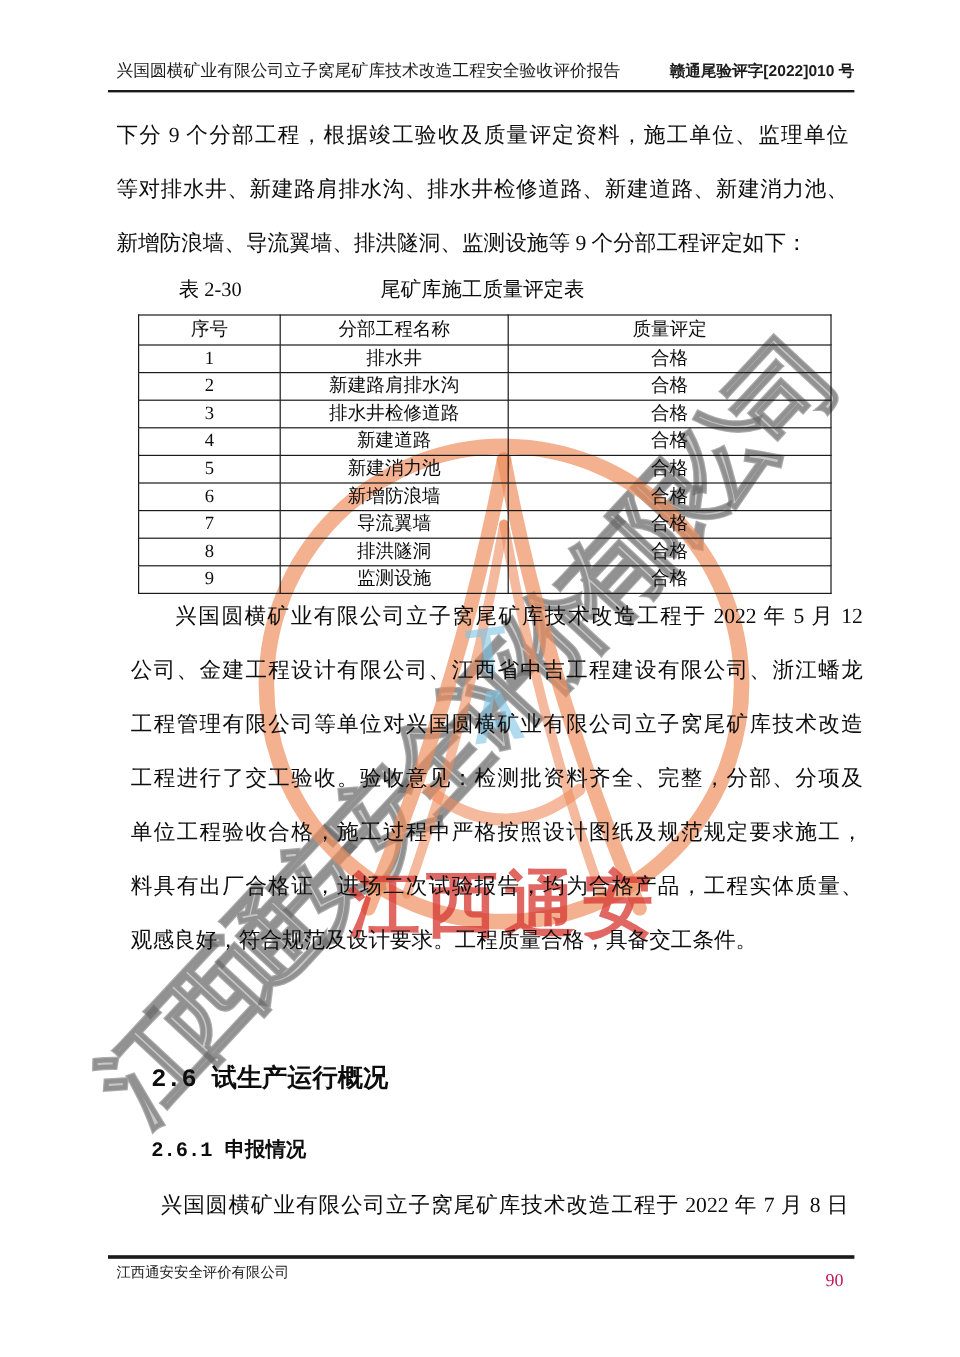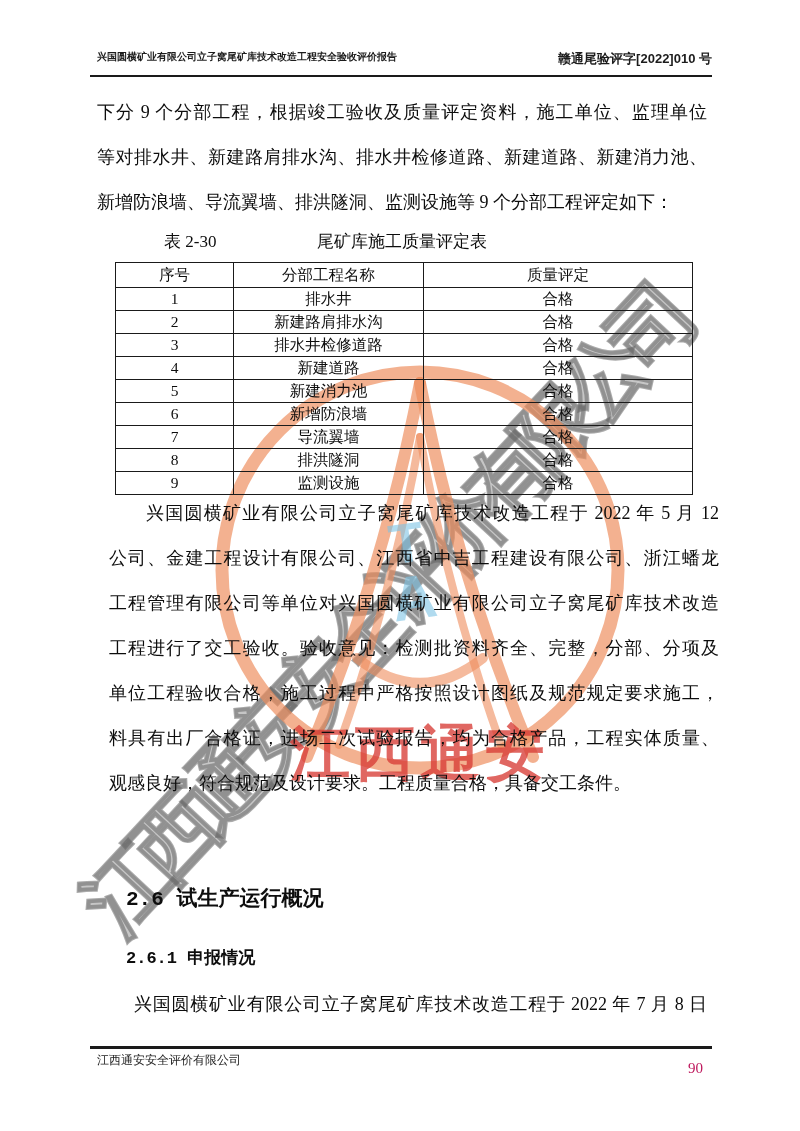--- a/index.html
+++ b/index.html
@@ -23,41 +23,41 @@
     color:rgba(125,195,228,0.6);line-height:0.95;
   }
   .wm-ta .t{font-size:56px;} .wm-ta .a{font-size:62px;}
   .wm-red{
     position:absolute;left:290px;top:724px;line-height:1;
     font-family:"Liberation Sans",sans-serif;font-weight:bold;
     font-size:60px;letter-spacing:5px;color:rgba(215,60,54,0.78);text-align:right;
   }
   
   .hdr-left{position:absolute;left:97px;top:50px;font-family:"Liberation Sans",sans-serif;
-    font-size:10px;font-weight:bold;color:#1c1c1c;}
+    font-size:14px;font-weight:normal;color:#1c1c1c;}
   .hdr-right{position:absolute;right:88px;top:50px;font-family:"Liberation Sans",sans-serif;
     font-size:13px;font-weight:bold;color:#1c1c1c;}
   .hdr-rule{position:absolute;left:90px;top:75px;width:622px;height:2px;background:#1a1a1a;}
   .ftr-rule{position:absolute;left:90px;top:1046px;width:622px;height:2.5px;background:#1a1a1a;}
   .ftr-left{position:absolute;left:97px;top:1052px;font-family:"Liberation Sans",sans-serif;
     font-size:12px;color:#1c1c1c;}
   .ftr-page{position:absolute;right:97px;top:1050px;font-size:15px;color:#be185d;margin-top:10px;}
   
   .para{position:absolute;left:97px;width:610px;font-size:18px;color:#0d0d0d;}
   .pline{height:45px;line-height:45px;text-align:justify;text-align-last:justify;overflow:hidden;}
   .pline.pl-last{text-align-last:left;}
   .indent-first .pline:first-child{text-indent:37px;}
   .p1{top:90px;} .p2{top:491px;margin-left:12px;} .p3{top:982px;}
   
   .h-sec{position:absolute;left:85px;font-family:Liberation Mono, monospace;font-weight:bold;color:#0d0d0d;margin-left:41px;}
   .h26{top:884px;font-size:21px;} .h261{top:946px;font-size:17px;}
   
   .caption{position:absolute;left:97px;top:228px;width:610px;height:28px;line-height:28px;
     text-align:center;font-size:17px;color:#0d0d0d;}
-  .cap-label{position:absolute;left:52px;top:0;margin-left:15px;}
+  .cap-label{position:absolute;left:52px;top:0;}
   .qtable{position:absolute;left:115px;top:262px;width:577px;border-collapse:collapse;
     table-layout:fixed;font-size:15.5px;color:#0d0d0d;}
   .qtable th,.qtable td{border:1px solid #1a1a1a;text-align:center;padding:0;
     height:22px;line-height:22px;font-weight:normal;overflow:hidden;}
   .qtable th{height:24px;line-height:24px;}
 </style>
 </head>
 <body>
 
 <div class="page">

